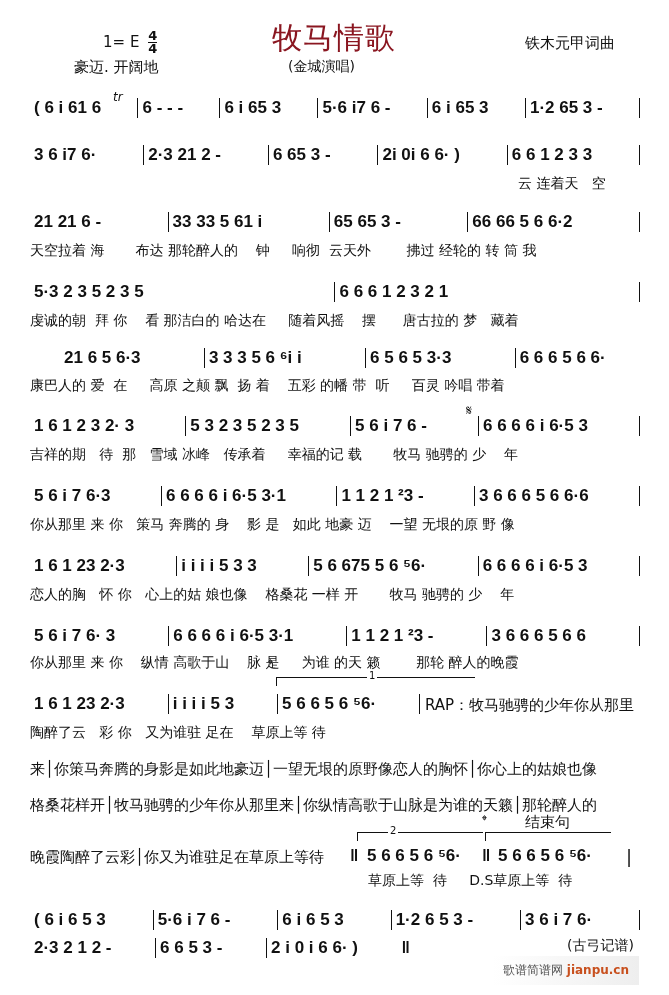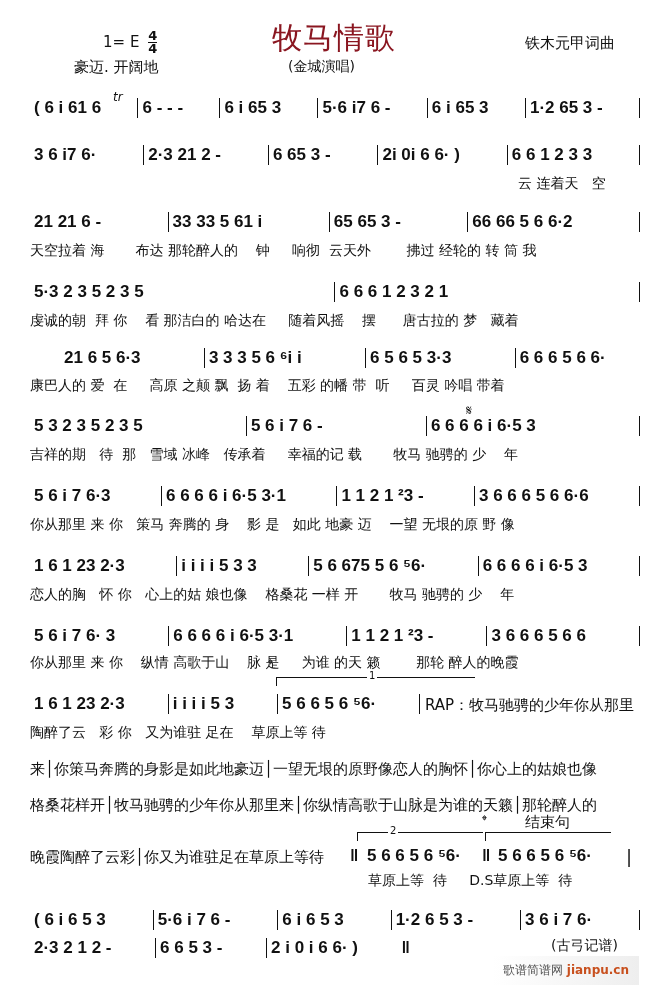--- a/index.html
+++ b/index.html
@@ -22,21 +22,21 @@
   .bar.last { border-right: 1.5px solid #111; }
   .bar.none { border-left: none; }
   .lyric { position: absolute; left: 30px; font-size: 14px; white-space: pre; letter-spacing: 0; }
   .rap { position: absolute; left: 30px; font-size: 15px; white-space: pre; }
   .mark { position: absolute; font-size: 12px; }
   .bracket { position: absolute; border-top: 1px solid #111; border-left: 1px solid #111; height: 8px; }
   .bracket span { position: absolute; top: -8px; font-size: 10px; background: #fff; padding: 0 2px; }
   .watermark { right: 30px; bottom: 10px; font-size: 12px; color: #555; padding: 6px 10px;
                background: linear-gradient(90deg, #ffffff, #eeeeee); }
   .watermark .site { color: #c8501e; font-weight: bold; }
-  .recorder { right: 51px; top: 937px; font-size: 14px; }
+  .recorder { right: 35px; top: 937px; font-size: 14px; }
 </style>
 </head>
 <body>
 
 <div class="abs key">
   <span>1= E</span>
   <span class="frac">
     <span class="num">4</span>
     <span>4</span>
   </span>
@@ -82,20 +82,21 @@
 <div class="row notes" style="top:348px;margin-left:30px;">
   <span class="bar none">21 6 5 6·3</span>
   <span class="bar">3 3 3 5 6 ⁶i i</span>
   <span class="bar">6 5 6 5 3·3</span>
   <span class="bar last">6 6 6 5 6 6·</span>
 </div>
 <div class="lyric" style="top:377px;">康巴人的 爱  在     高原 之颠 飘  扬 着    五彩 的幡 带  听     百灵 吟唱 带着</div>
 
 <div class="mark" style="left:466px;top:402px;font-size:14px;">𝄋</div>
 <div class="row notes" style="top:416px;">
+  <span class="bar none">1 6 1 2 3 2· 3</span>
   <span class="bar">5 3 2 3 5 2 3 5</span>
   <span class="bar">5 6 i 7 6 -</span>
   <span class="bar last">6 6 6 6 i 6·5 3</span>
 </div>
 <div class="lyric" style="top:446px;">吉祥的期   待  那   雪域 冰峰   传承着     幸福的记 载       牧马 驰骋的 少    年</div>
 
 <div class="row notes" style="top:486px;">
   <span class="bar none">5 6 i 7 6·3</span>
   <span class="bar">6 6 6 6 i 6·5 3·1</span>
   <span class="bar">1 1 2 1 ²3 -</span>

